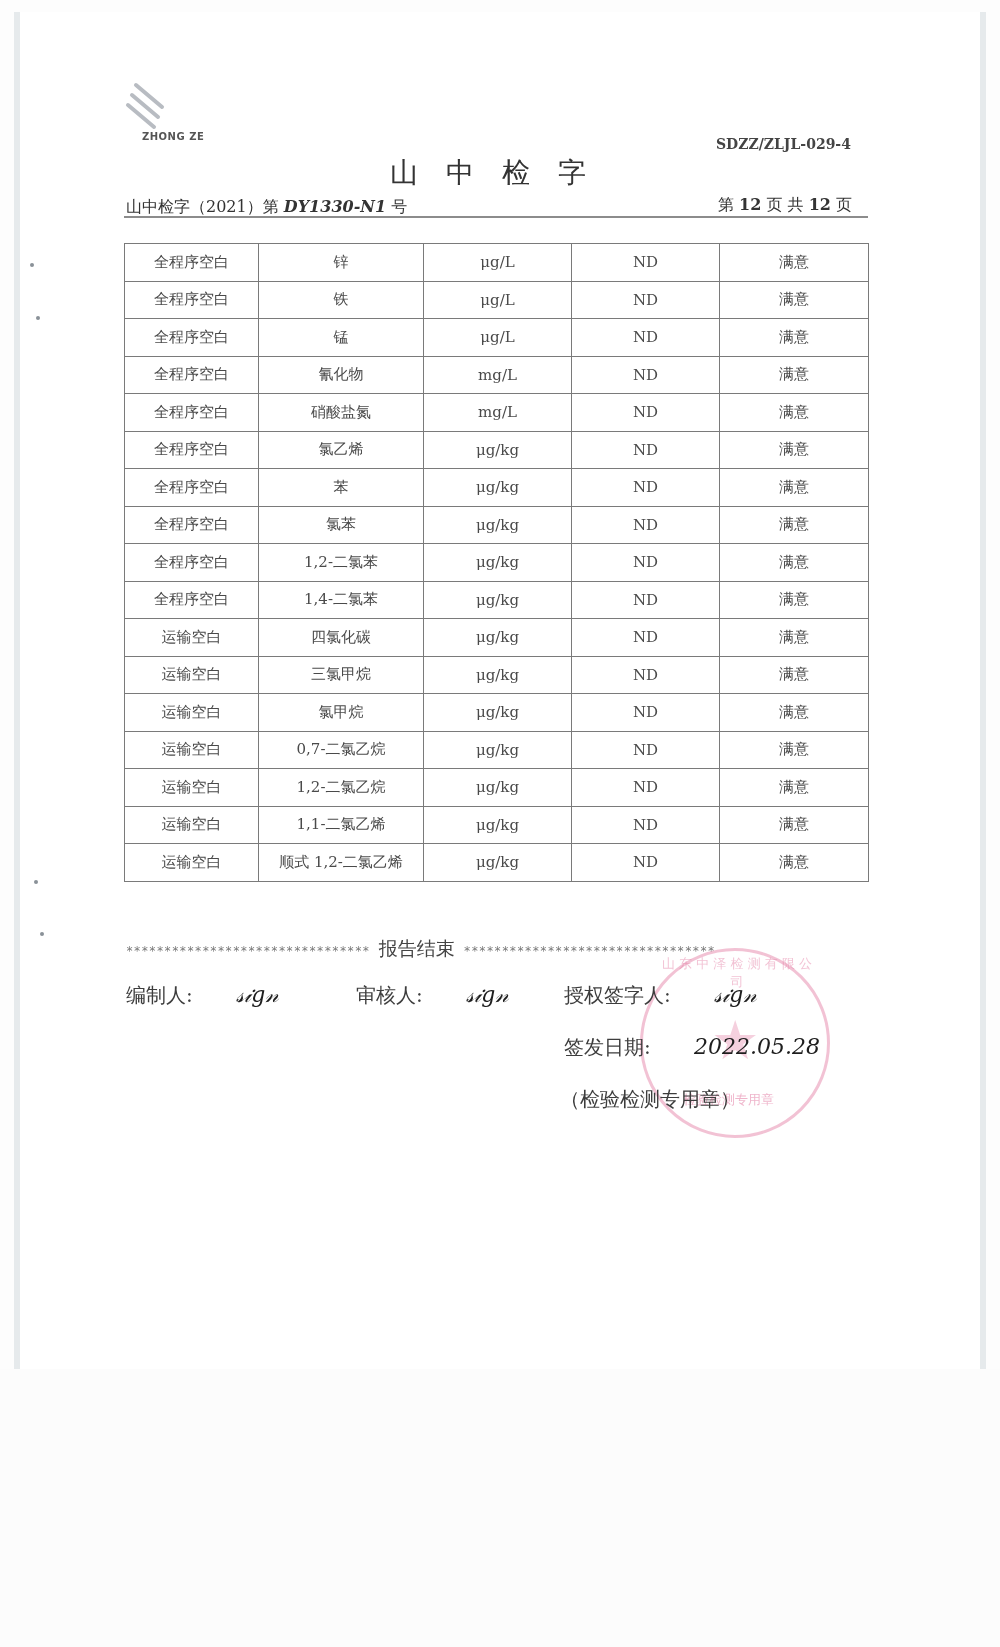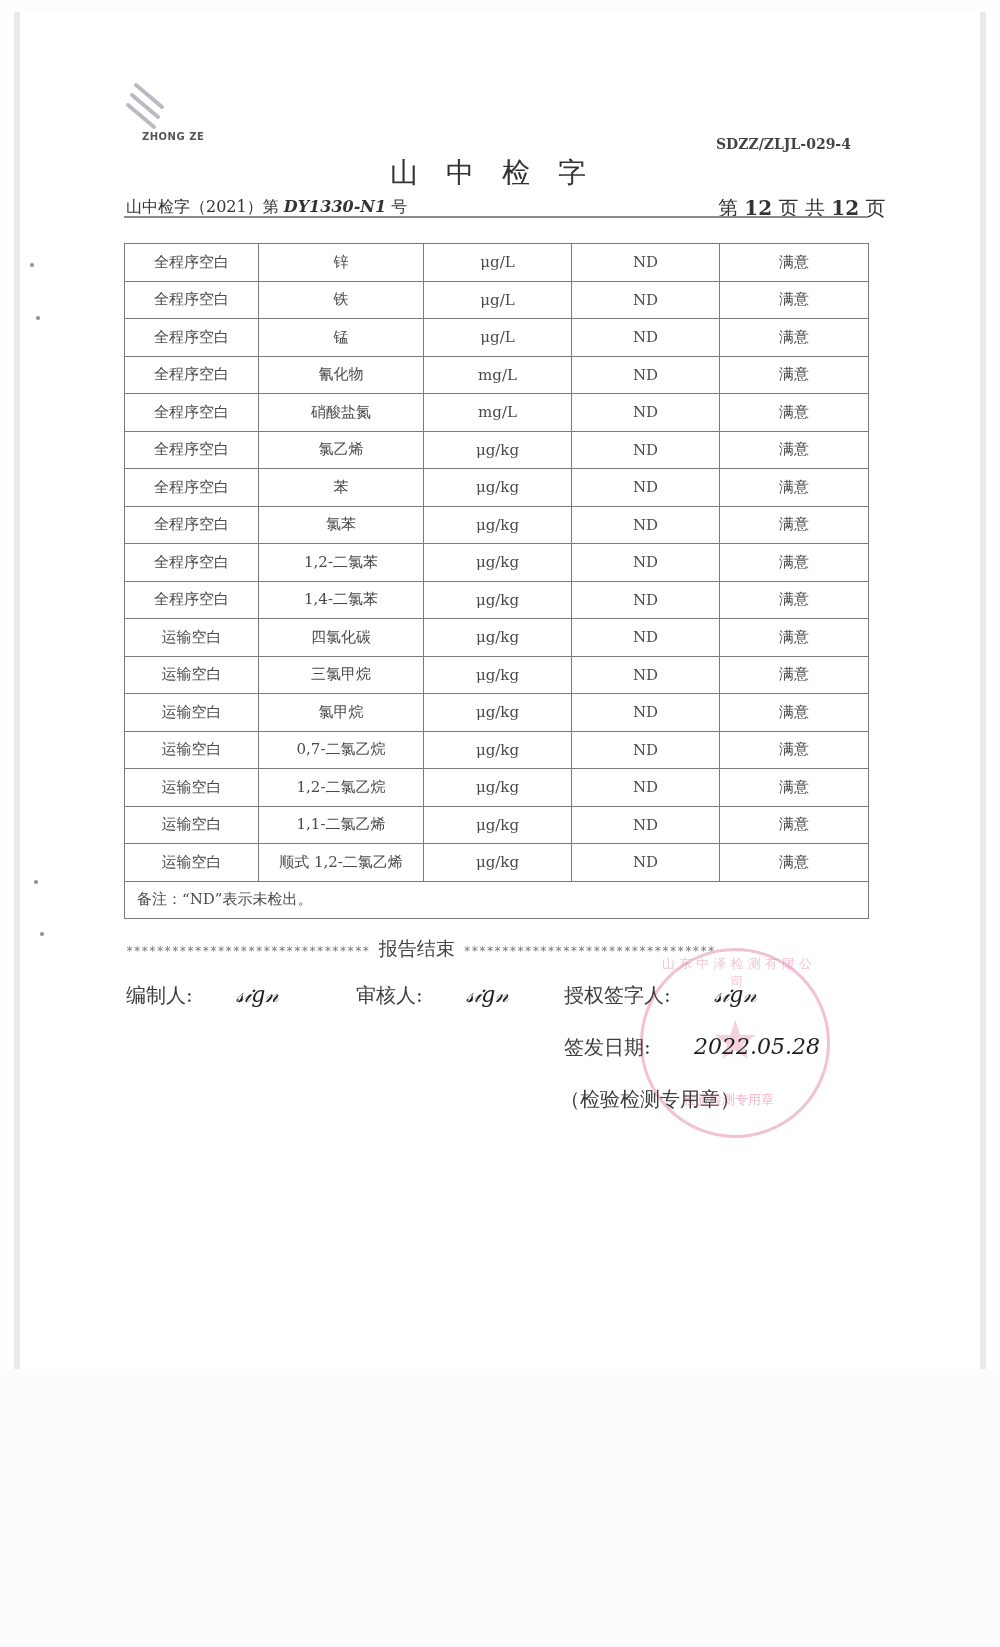--- a/index.html
+++ b/index.html
@@ -10,21 +10,21 @@
   .below { position:absolute; left:0; top:1369px; width:1000px; height:278px; background:#fcfcfc; }
   .mark { position:absolute; width:4px; height:4px; background:#8a9198; border-radius:50%; }
   .logo { position:absolute; left:122px; top:86px; width:70px; height:60px; }
   .logo .bar { position:absolute; height:4px; width:38px; background:#b8bcc2; transform:rotate(40deg); border-radius:2px; }
   .logo-text { position:absolute; left:126px; top:131px; font-family:"DejaVu Sans","Liberation Sans",sans-serif;
                font-size:10px; font-weight:bold; color:#555; letter-spacing:0.5px;margin-left:16px; }
   .doccode { position:absolute; left:716px; top:136px; font-size:14px; font-weight:bold; color:#444; }
   .title { position:absolute; left:390px; top:154px; font-size:28px; letter-spacing:28px; color:#333; }
   .reportno { position:absolute; left:126px; top:197px; font-size:16px; color:#333; }
   .reportno b { font-weight:bold;font-style:italic; }
-  .pageinfo { position:absolute; left:718px; top:195px; font-size:20px; color:#333; }
+  .pageinfo { position:absolute; left:718px; top:195px; font-size:16px; color:#333; }
   .hr { position:absolute; left:124px; top:216px; width:744px; height:2px; background:#8c8c8c; }
   table.results { position:absolute; left:124px; top:243px; width:744px; border-collapse:collapse; table-layout:fixed; }
   table.results td { border:1.4px solid #7a7a7a; height:36.5px; text-align:center; font-size:15px; color:#4a4a4a; padding:0; }
   table.results td.note { text-align:left; padding-left:12px; height:36px; }
   .endline { position:absolute; left:126px; top:936px; width:744px; font-size:15px; color:#555; white-space:nowrap; }
   .endline .stars { color:#777; letter-spacing:0.4px; font-family:"DejaVu Sans Mono","Liberation Mono",monospace; font-size:12px; }
   .endline .label { font-size:19px; color:#444; margin:16px 4px; }
   .sig { position:absolute; font-size:20px; color:#3d3d3d; white-space:nowrap; }
   .hand { font-family:"DejaVu Serif",serif; font-style:italic; color:#1e1e1e; font-size:22px;margin-left:37px; }
   .stamp { position:absolute; left:640px; top:948px; width:190px; height:190px; border-radius:50%;
@@ -190,23 +190,20 @@
         <td>ND</td>
         <td>满意</td>
       </tr>
       <tr>
         <td>运输空白</td>
         <td>顺式 1,2-二氯乙烯</td>
         <td>μg/kg</td>
         <td>ND</td>
         <td>满意</td>
       </tr>
-      <tr>
-        <td colspan="5" class="note">备注：“ND”表示未检出。</td>
-      </tr>
     </tbody>
 </table>
 
 <div class="endline">
   <span class="stars">********************************</span>
   <span class="label">报告结束</span>
   <span class="stars">*********************************</span>
 </div>
 
 <div class="stamp">

